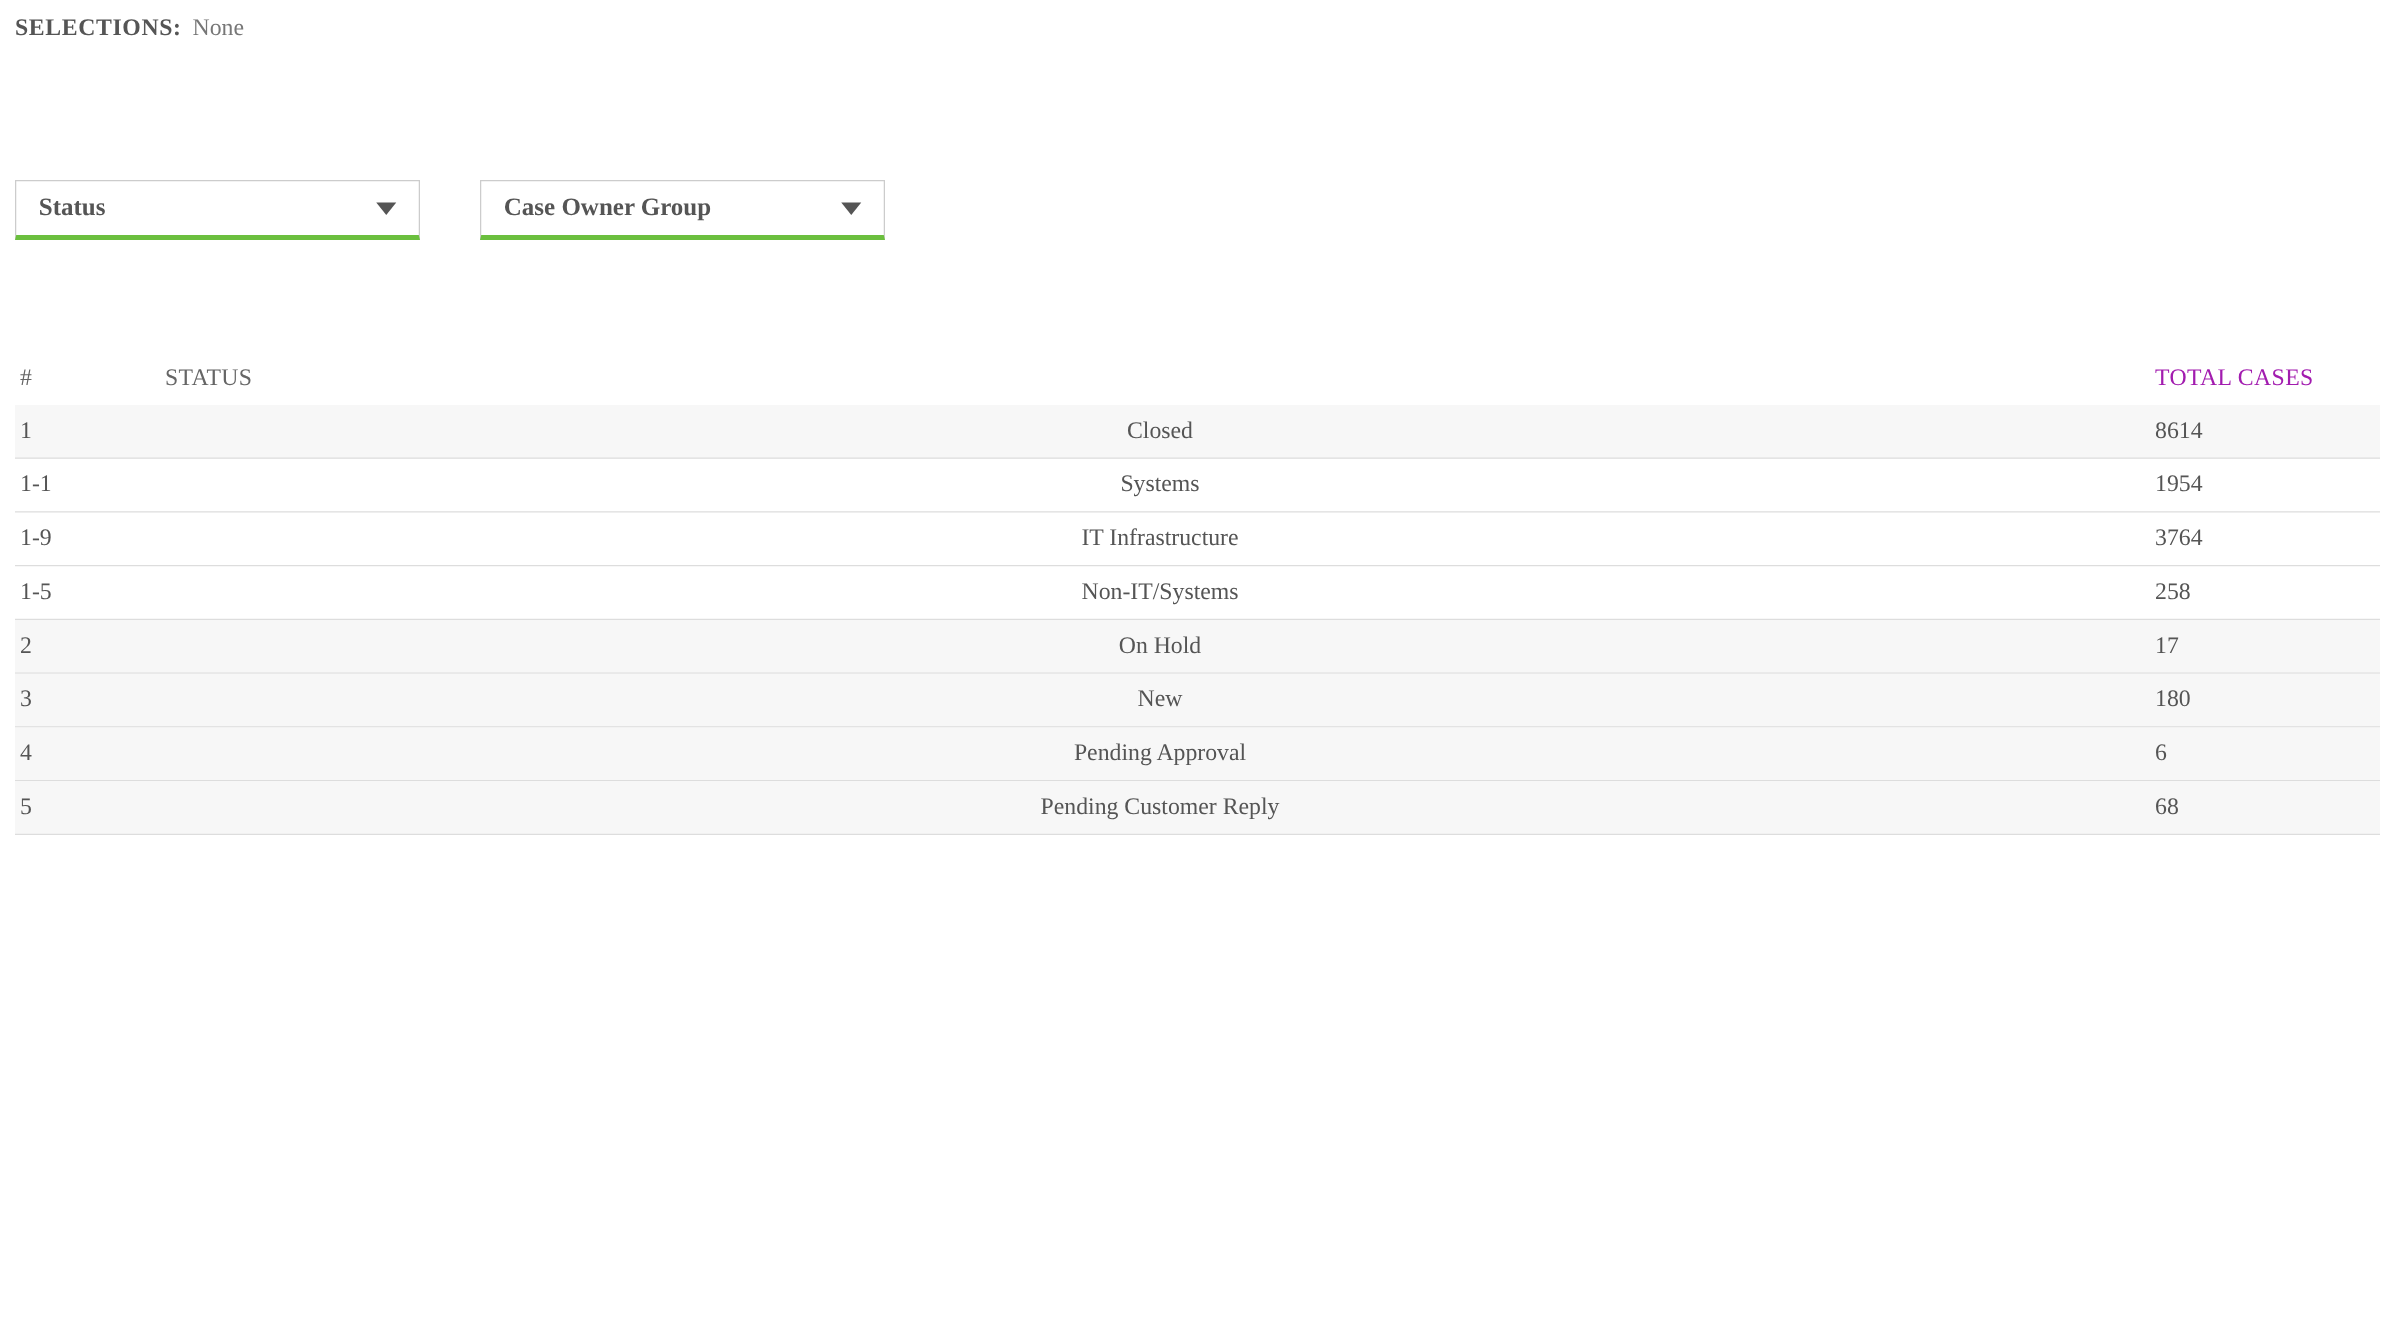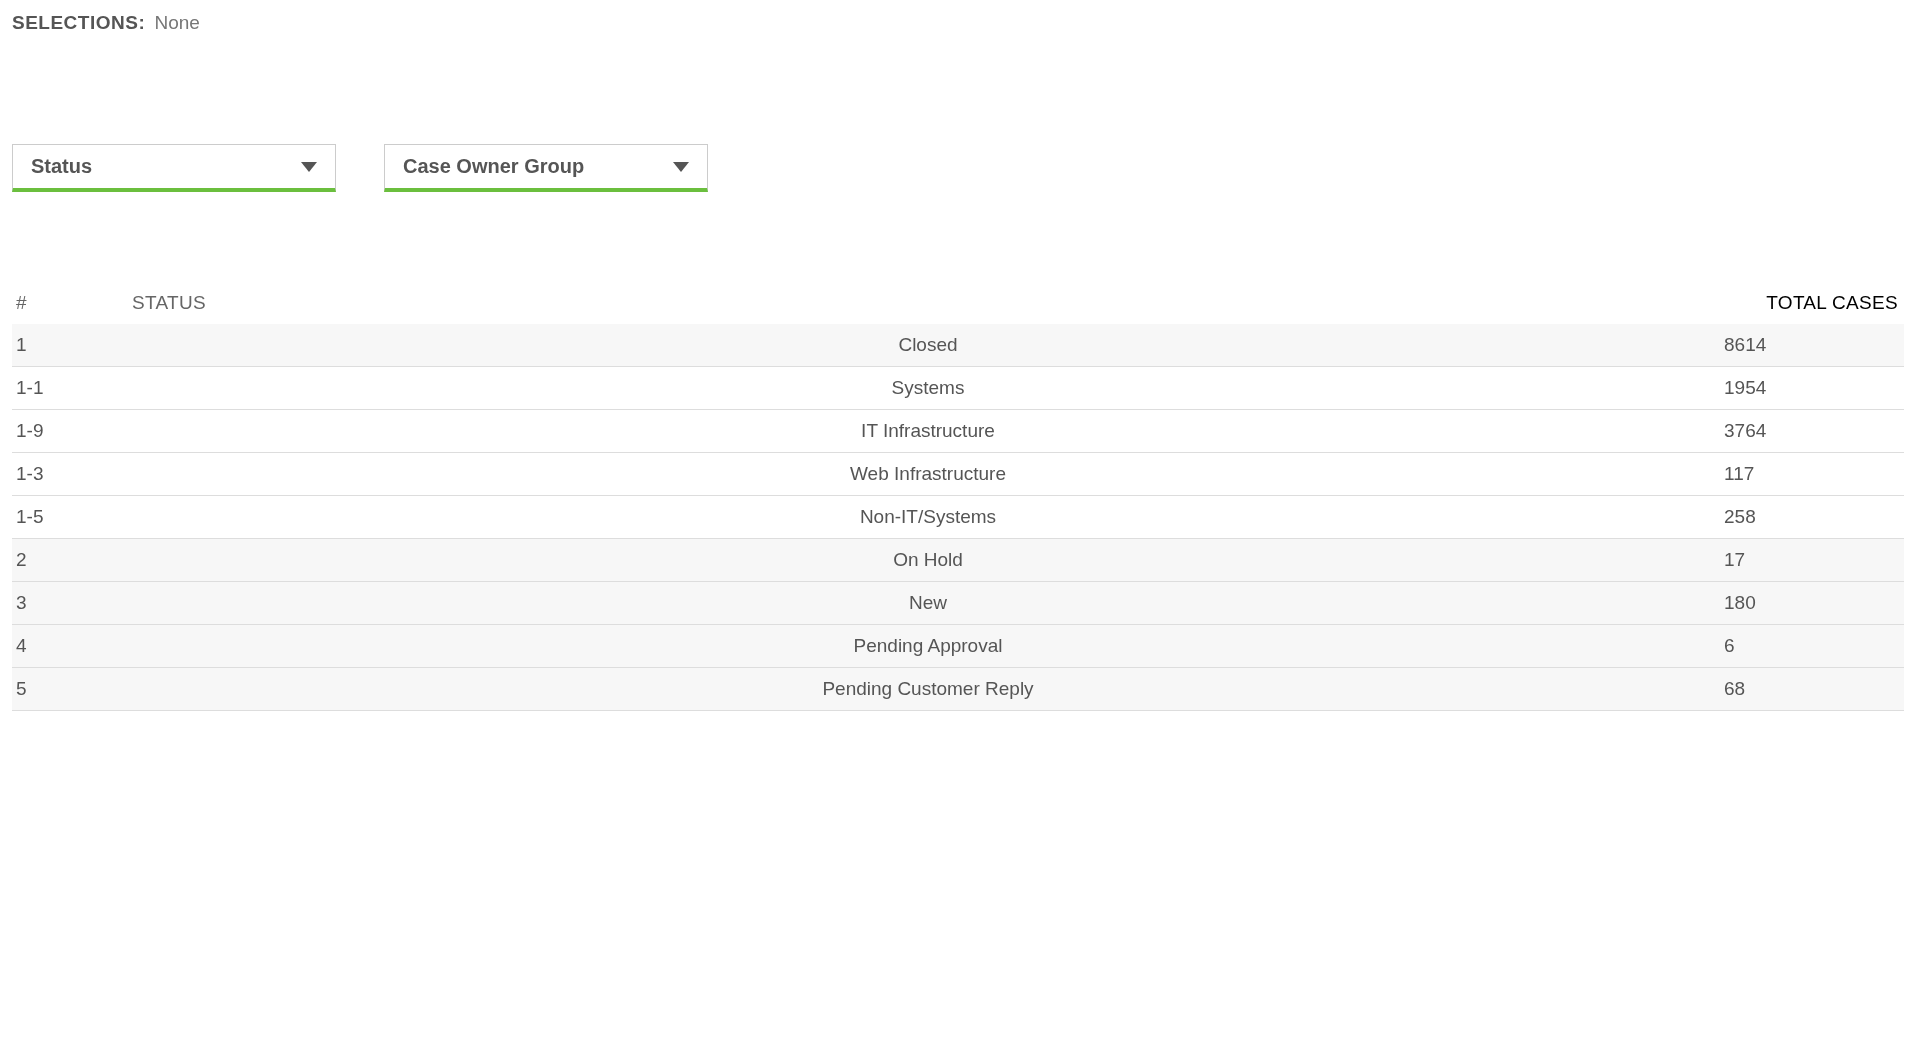--- a/index.html
+++ b/index.html
@@ -1,18 +1,19 @@
 <!DOCTYPE html>
 <html><head>
   <meta charset="utf-8">
   <style>
     * {
       margin: 0;
       padding: 0;
       box-sizing: border-box;
+      font-family: Liberation Serif, serif;
     }
     body {
       font-family: -apple-system, BlinkMacSystemFont, "Segoe UI", Helvetica, Arial, sans-serif;
       background: #ffffff;
       color: #555555;
       padding: 12px;
     }
     .selections-bar {
       font-size: 19px;
       margin-bottom: 110px;
@@ -72,24 +73,24 @@
       letter-spacing: 0.3px;
     }
     .col-status {
       flex: 1;
       font-size: 19px;
       color: #666666;
       letter-spacing: 0.3px;
     }
     .col-total {
       width: 180px;
-      text-align: right;
+      text-align: left;
       padding-right: 6px;
       font-size: 19px;
-      color: #000000;
+      color: #a21caf;
       letter-spacing: 0.3px;
     }
     .table-row {
       display: flex;
       align-items: center;
       padding: 10px 0;
       border-bottom: 1px solid #dddddd;
       font-size: 19px;
       color: #555555;
     }
@@ -145,25 +146,20 @@
         <div class="row-num">1-1</div>
         <div class="row-status">Systems</div>
         <div class="row-total">1954</div>
       </div>
       <div class="table-row">
         <div class="row-num">1-9</div>
         <div class="row-status">IT Infrastructure</div>
         <div class="row-total">3764</div>
       </div>
       <div class="table-row">
-        <div class="row-num">1-3</div>
-        <div class="row-status">Web Infrastructure</div>
-        <div class="row-total">117</div>
-      </div>
-      <div class="table-row">
         <div class="row-num">1-5</div>
         <div class="row-status">Non-IT/Systems</div>
         <div class="row-total">258</div>
       </div>
       <div class="table-row shaded">
         <div class="row-num">2</div>
         <div class="row-status">On Hold</div>
         <div class="row-total">17</div>
       </div>
       <div class="table-row shaded">

